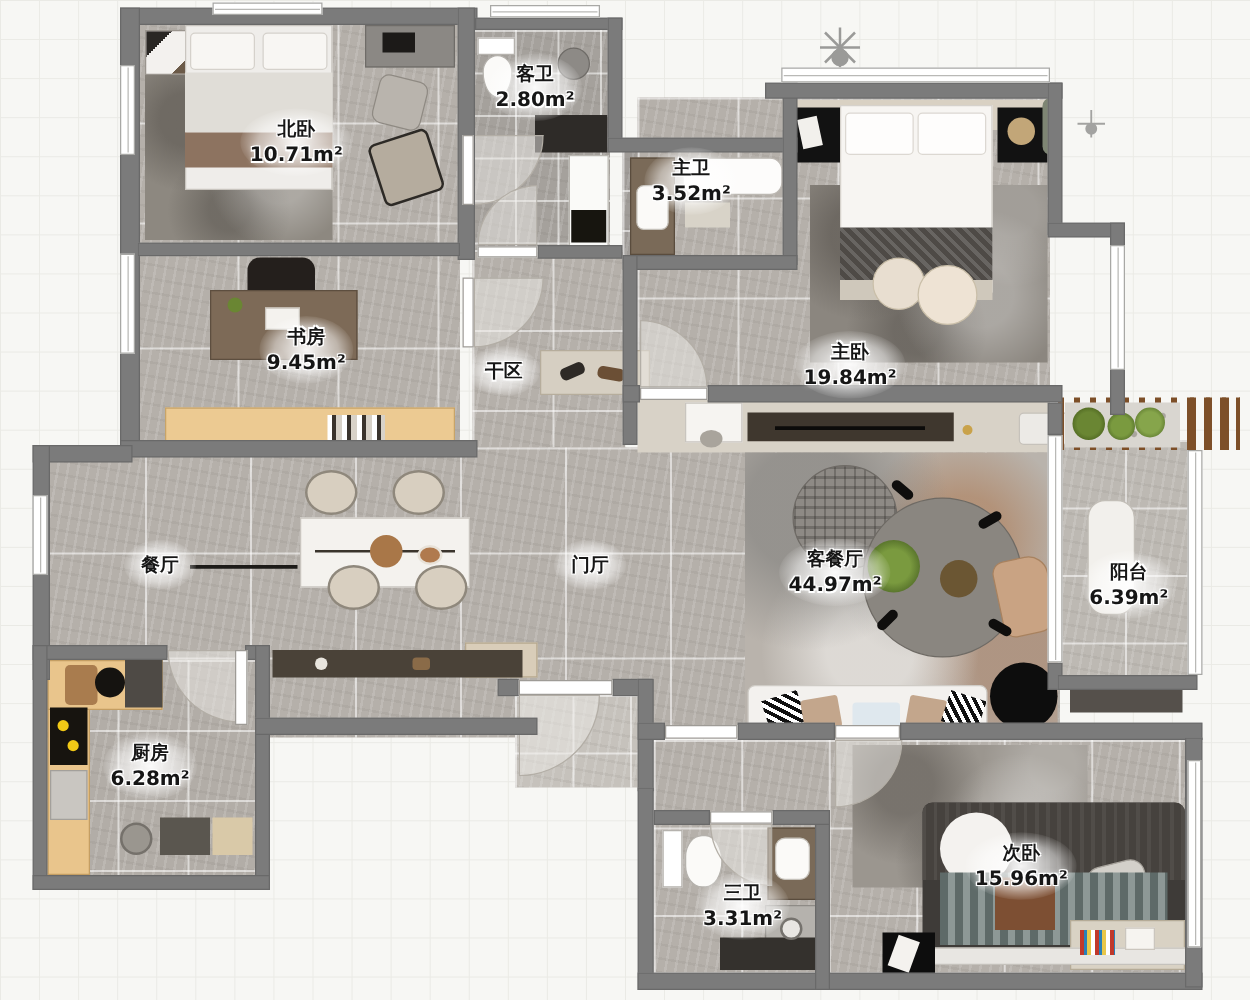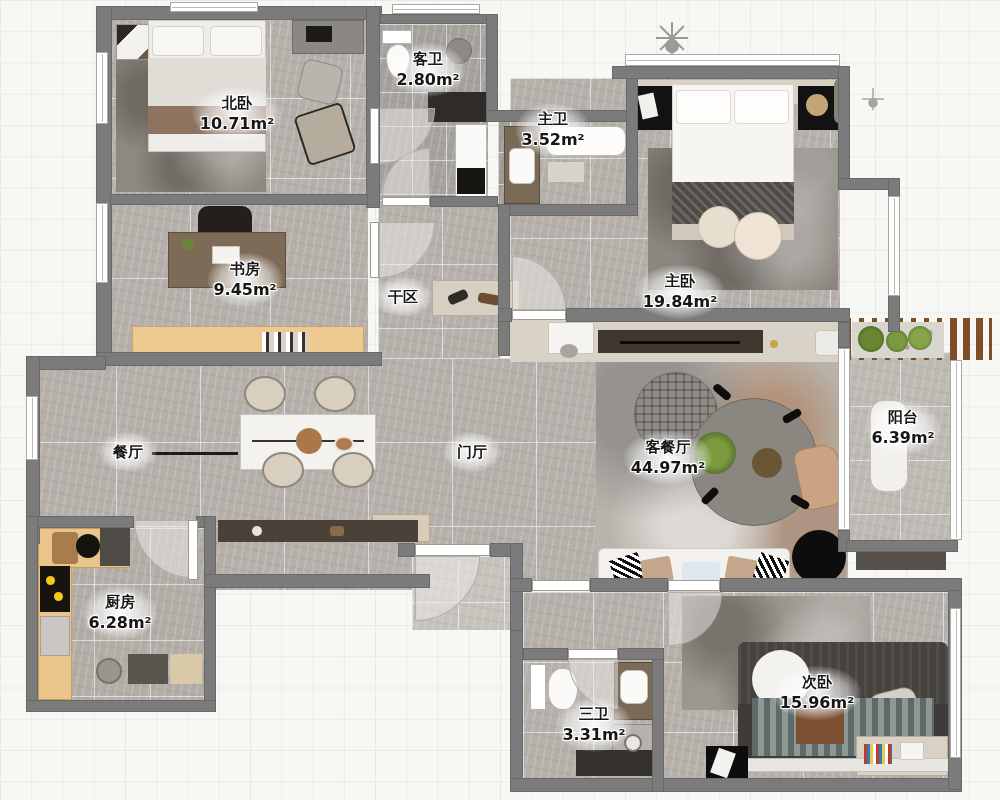--- a/index.html
+++ b/index.html
@@ -295,21 +295,21 @@
   </svg>
 
   <div class="room-label" style="left:237px;top:114px;">
     <div class="rname">北卧</div>
     <div class="rarea">10.71m²</div>
   </div>
   <div class="room-label" style="left:428px;top:70px;">
     <div class="rname">客卫</div>
     <div class="rarea">2.80m²</div>
   </div>
-  <div class="room-label" style="left:553px;top:130px;">
+  <div class="room-label" style="left:553px;top:145px;">
     <div class="rname">主卫</div>
     <div class="rarea">3.52m²</div>
   </div>
   <div class="room-label" style="left:680px;top:292px;">
     <div class="rname">主卧</div>
     <div class="rarea">19.84m²</div>
   </div>
   <div class="room-label" style="left:245px;top:280px;">
     <div class="rname">书房</div>
     <div class="rarea">9.45m²</div>
@@ -323,21 +323,21 @@
 
   </div>
   <div class="room-label" style="left:472px;top:452px;">
     <div class="rname">门厅</div>
 
   </div>
   <div class="room-label" style="left:668px;top:458px;">
     <div class="rname">客餐厅</div>
     <div class="rarea">44.97m²</div>
   </div>
-  <div class="room-label" style="left:903px;top:428px;">
+  <div class="room-label" style="left:903px;top:468px;">
     <div class="rname">阳台</div>
     <div class="rarea">6.39m²</div>
   </div>
   <div class="room-label" style="left:120px;top:613px;">
     <div class="rname">厨房</div>
     <div class="rarea">6.28m²</div>
   </div>
   <div class="room-label" style="left:594px;top:725px;">
     <div class="rname">三卫</div>
     <div class="rarea">3.31m²</div>

